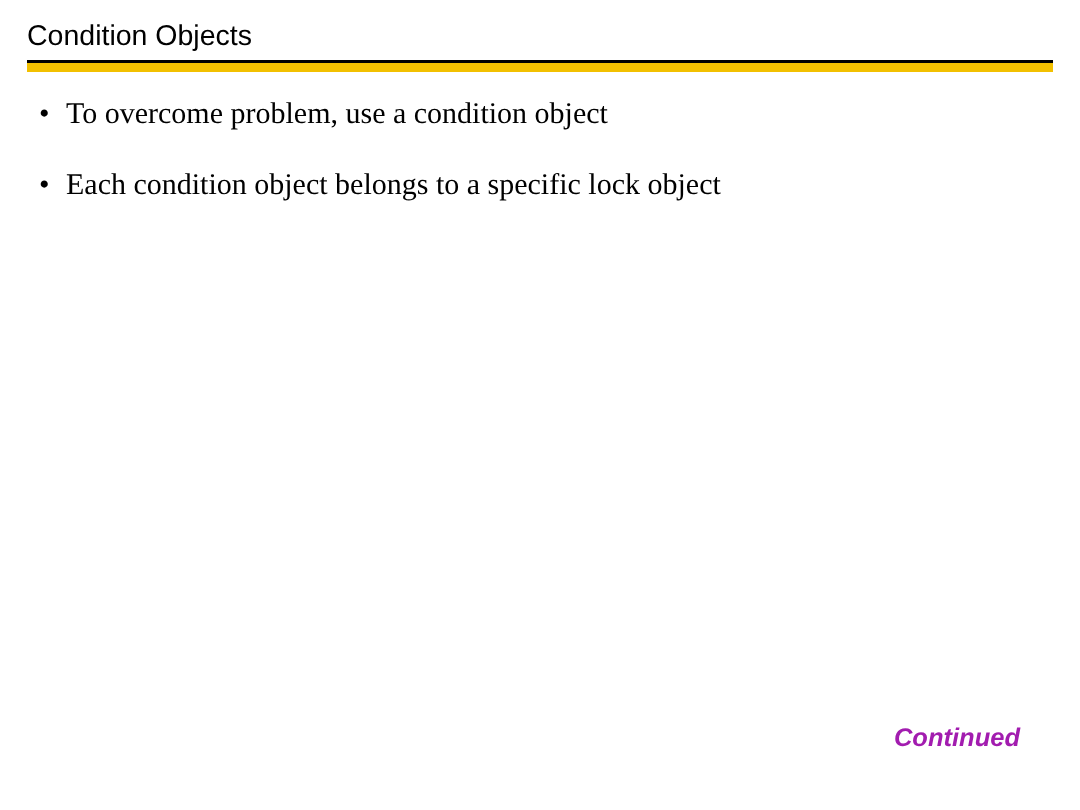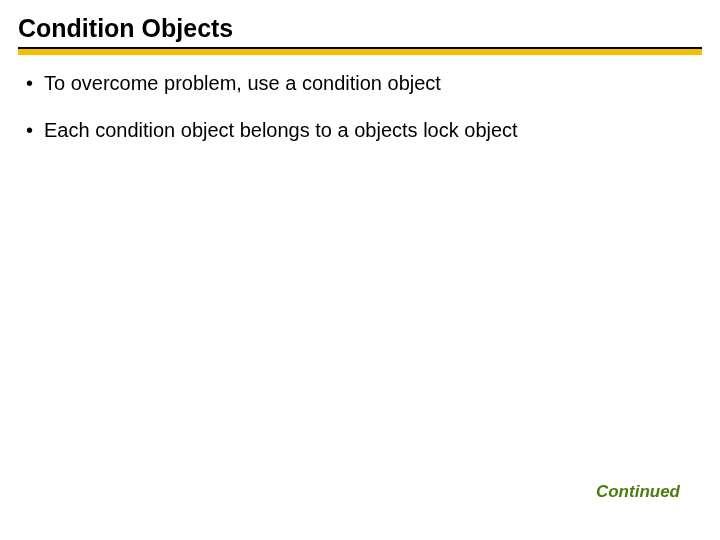--- a/index.html
+++ b/index.html
@@ -10,35 +10,36 @@
     color: #000;
     position: relative;
   }
   .slide {
     width: 720px;
     height: 540px;
     padding: 14px 18px 0 18px;
     position: relative;
   }
   .title {
-    font-size: 25px;
-    font-weight: bold;
+    font-size: 19px;
+    font-weight: normal;
     color: #000;
     padding-bottom: 4px;
     border-bottom: 2px solid #000;
     letter-spacing: 0px;
   }
   .yellow-bar {
     height: 6px;
     background: #f2c000;
     width: 100%;
     margin-top: 0;
   }
   .body {
     padding: 16px 6px 0 6px;
+    font-family: Liberation Serif, serif;
   }
   ul.bullets {
     list-style: none;
   }
   ul.bullets > li {
     font-size: 20px;
     line-height: 1.25;
     color: #000;
     position: relative;
     padding-left: 20px;
@@ -51,29 +52,29 @@
     top: 0;
     font-size: 20px;
   }
   .continued {
     position: absolute;
     right: 40px;
     bottom: 38px;
     font-size: 17px;
     font-weight: bold;
     font-style: italic;
-    color: #4d7c0f;
+    color: #a21caf;
   }
 </style>
 </head>
 <body>
 
 <div class="slide">
   <div class="title">Condition Objects</div>
   <div class="yellow-bar"></div>
   <div class="body">
     <ul class="bullets">
       <li>To overcome problem, use a condition object</li>
-      <li>Each condition object belongs to a objects lock object</li>
+      <li>Each condition object belongs to a specific lock object</li>
     </ul>
   </div>
   <div class="continued">Continued</div>
 </div>
 
 </body></html>

